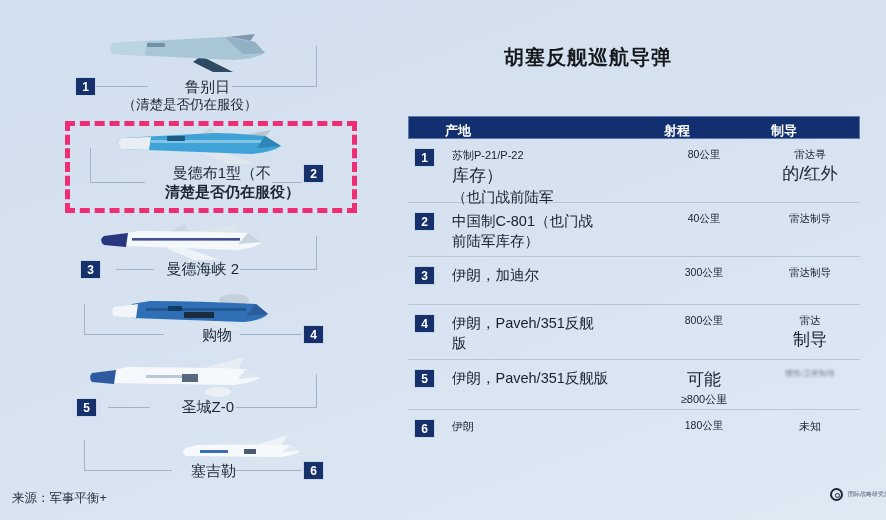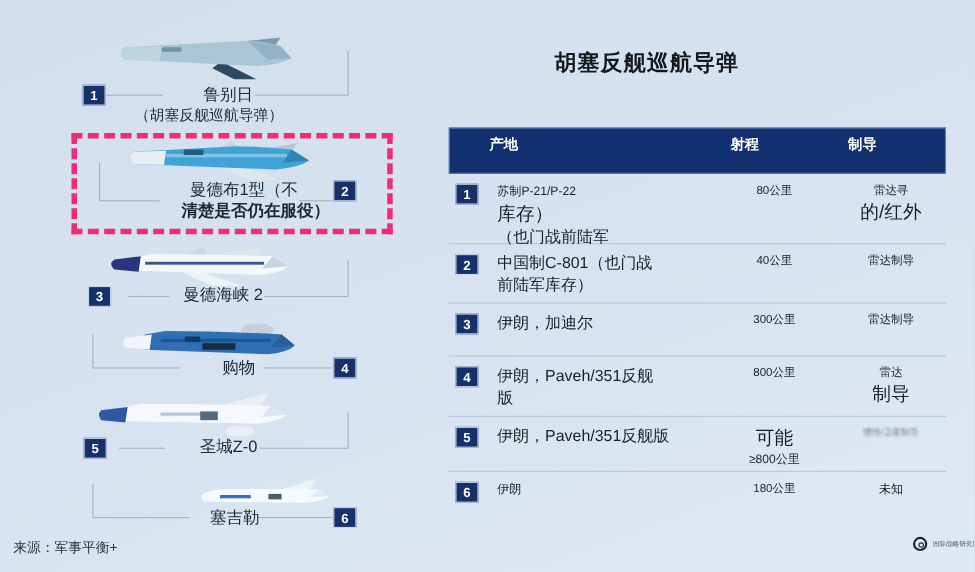--- a/index.html
+++ b/index.html
@@ -115,21 +115,21 @@
   }
 
   #table {
     position: absolute;
     left: 8px;
     top: 116px;
     width: 452px;
   }
   #table-header {
     position: relative;
-    height: 42px;
+    height: 23px;
     background: #12306f;
     border: 1px solid #5f7aa8;
     box-sizing: border-box;
   }
   #table-header .th {
     position: absolute;
     top: 5px;
     color: #ffffff;
     font-size: 13px;
     font-weight: bold;
@@ -237,21 +237,21 @@
         <path d="M8 17 Q2 22 8 28 L128 34 Q150 33 160 27 L150 16 Q132 11 120 11 Z" fill="#a9c6d6"></path>
         <path d="M8 17 Q2 22 8 28 L40 30 L42 16 Z" fill="#bcd5e2"></path>
         <path d="M120 11 L150 16 L160 27 L138 28 Z" fill="#92b1c5"></path>
         <rect x="42" y="17" width="18" height="4" rx="1" fill="#5d7a90" opacity=".7"></rect>
       </svg>
       <div class="conn-line conn-h" style="left:96px; top:86px; width:52px;"></div>
       <div class="conn-line conn-h" style="left:232px; top:86px; width:84px;"></div>
       <div class="conn-line conn-v" style="left:316px; top:46px; height:41px;"></div>
       <div class="badge" style="left:75px; top:77px;">1</div>
       <div class="item-label" style="left:150px; top:77px; width:80px;">鲁别日</div>
-      <div class="item-sub" style="left:90px; top:96px; width:200px;">（胡塞反舰巡航导弹）</div>
+      <div class="item-sub" style="left:90px; top:96px; width:200px;">（清楚是否仍在服役）</div>
     </div>
 
     <div class="missile-group">
       <svg class="missile-art" style="left:115px; top:124px;" width="180" height="50" viewBox="0 0 180 50">
         <path d="M112 14 L156 6 L142 22 L116 22 Z" fill="#b9c4cc"></path>
         <path d="M96 24 L140 40 L114 40 L86 28 Z" fill="#dfe6ec"></path>
         <path d="M70 18 L96 4 L104 16 Z" fill="#c9d3db"></path>
         <path d="M6 14 Q0 19 6 25 L136 30 Q158 28 166 22 L150 12 Q120 9 100 9 Z" fill="#3fa3d8"></path>
         <path d="M6 14 Q0 19 6 25 L34 26 L36 13 Z" fill="#e8eef2"></path>
         <rect x="36" y="16" width="110" height="3" fill="#8fc9e6" opacity=".85"></rect>

